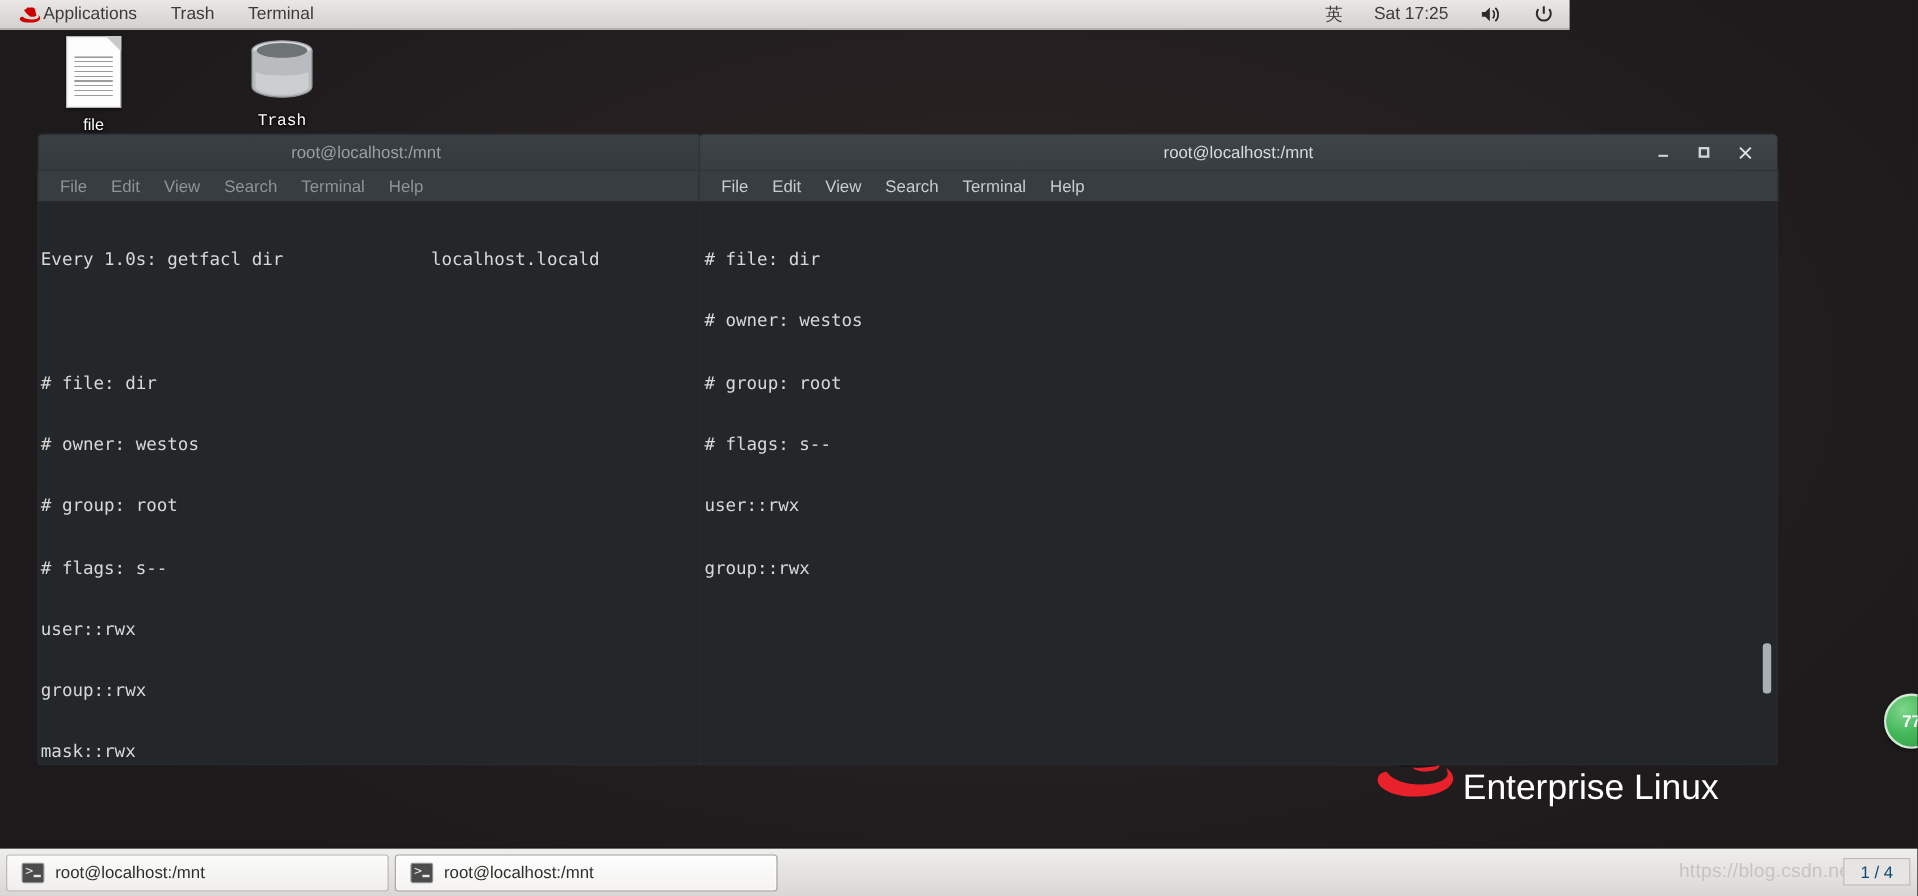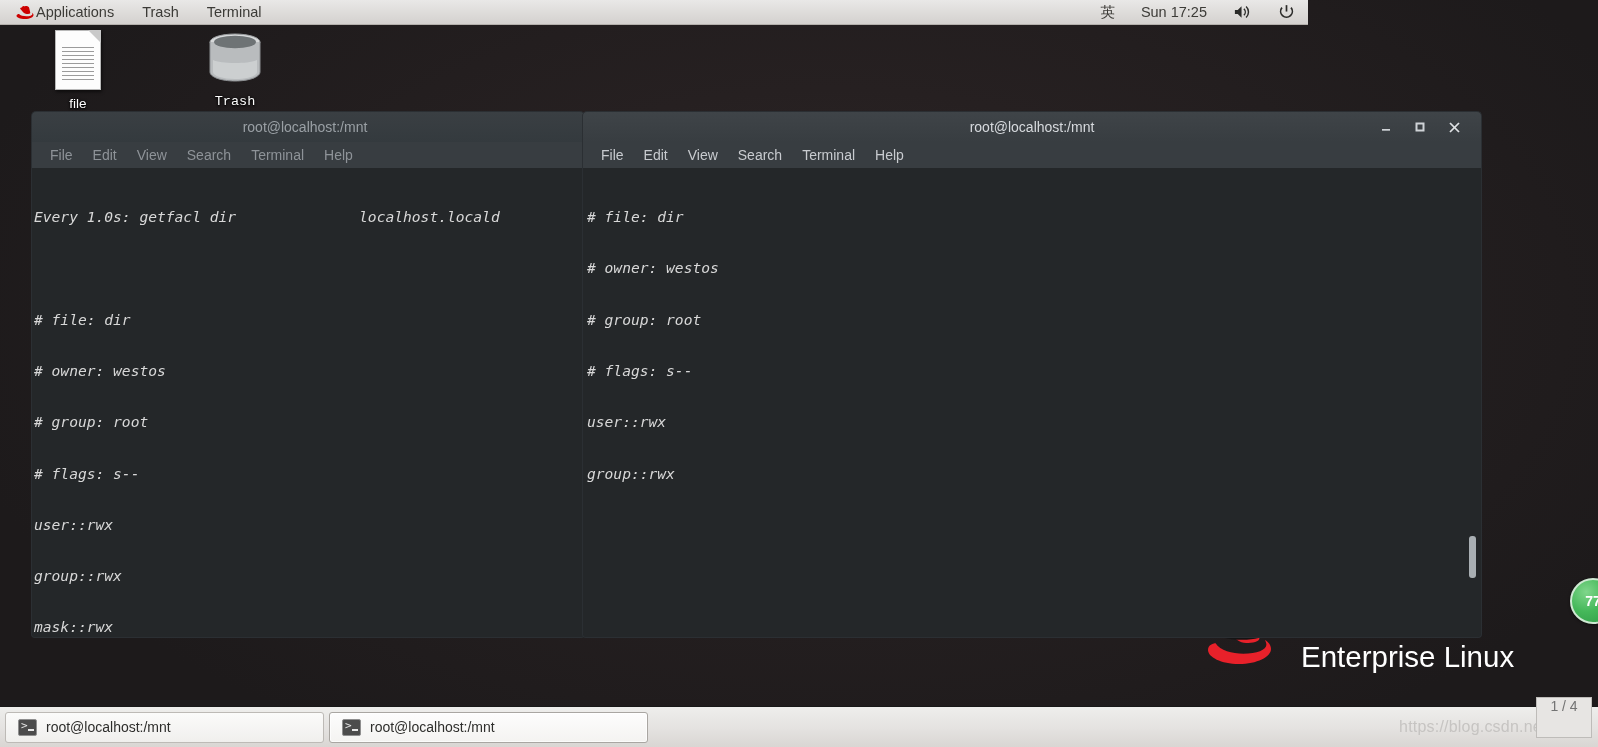--- a/index.html
+++ b/index.html
@@ -116,36 +116,36 @@
 
   
   #win-left { left: 31px; top: 111px; width: 554px; }
   #win-left .termbody { height: 470px; }
   #win-left .titlebar .title { padding-right: 6px; }
 
   
   #win-right { left: 582px; top: 111px; width: 900px; z-index: 20; }
   #win-right .termbody { height: 470px; padding-left: 4px; }
 
-  .term-line { height: 17.1px; font-style: italic; }
+  .term-line { height: 17.1px; }
   .blank { height: 17.1px; }
 
   .scroll-track {
     position: absolute; right: 2px; top: 0; width: 12px; height: 100%;
     background: #242729;
   }
   .scroll-thumb {
     position: absolute; right: 3px; width: 7px; height: 42px;
     background: #a9afb3; border-radius: 3px;
   }
 
   
   #rhel-logo {
-    position: absolute; left: 1202px; top: 608px;
-    display: flex; align-items: center; gap: 24px; z-index: 4;
+    position: absolute; left: 1142px; top: 608px;
+    display: flex; align-items: center; gap: 2px; z-index: 4;
   }
   #rhel-logo .rh-text { color: #ffffff; line-height: 1.06; }
   #rhel-logo .rh-text .l1 { font-size: 31px; font-weight: bold; letter-spacing: -0.3px;}
   #rhel-logo .rh-text .l2 { font-size: 29.5px; font-weight: 400; letter-spacing: 0px;}
 
   
   #green-badge {
     position: absolute; right: -18px; top: 578px;
     width: 46px; height: 46px; border-radius: 50%;
     background: radial-gradient(circle at 34% 28%, #7fd68b 0%, #45b85a 48%, #2f9a46 100%);
@@ -192,25 +192,25 @@
     width: 6px; height: 2px; background: #e8e8e8;
   }
   #bp-spacer { flex: 1; }
   #watermark {
     position: absolute; right: 36px; bottom: 11px;
     font-size: 16px; color: #c6c4c2; letter-spacing: .2px;
     white-space: nowrap; z-index: 61; pointer-events: none;
   }
   #ws-indicator {
     position: absolute; right: 6px; bottom: 9px;
-    width: 56px; height: 41px;
+    width: 56px; height: 23px;
     border: 1px solid #bebcb9;
     background: #e7e5e3;
-    display: flex; justify-content: center;
-    font-size: 14px; color: #737373; z-index: 62;
+    display: flex; align-items: center; justify-content: center;
+    font-size: 14px; color: #0c4a6e; z-index: 62;
   }
 </style>
 </head>
 <body>
 
 <div id="top-panel">
   <div class="tp-item">
     <span class="rh-mini-hat">
       <svg width="20" height="13" viewBox="0 0 40 26">
         <path d="M8 16c-2 0-5 1-5 3.5C3 23 10 26 20 26s17-3.5 17-8c0-2-1.2-3.6-3-4.6.5 1 .7 1.8.7 2.4 0 2.6-5 4.7-12 4.7-6 0-12-1.6-14.7-4.5z" fill="#cc0000"></path>
@@ -224,21 +224,21 @@
   </div>
   <div class="tp-item">
     <span>Terminal</span>
   </div>
   <div class="spacer"></div>
   <div class="tp-right">
     <div class="tp-item">
       <span>英</span>
     </div>
     <div class="tp-item">
-      <span>Sun 17:25</span>
+      <span>Sat 17:25</span>
     </div>
     <div class="tp-item vol-icon">
       <svg width="19" height="16" viewBox="0 0 20 16">
         <path d="M2 6h3l4-4v12l-4-4H2z" fill="#2b2b29"></path>
         <path d="M11.5 4.5a5 5 0 010 7" stroke="#2b2b29" stroke-width="1.5" fill="none"></path>
         <path d="M13.8 2.2a8 8 0 010 11.6" stroke="#2b2b29" stroke-width="1.5" fill="none"></path>
       </svg>
     </div>
     <div class="tp-item power-icon">
       <svg width="17" height="17" viewBox="0 0 18 18">

